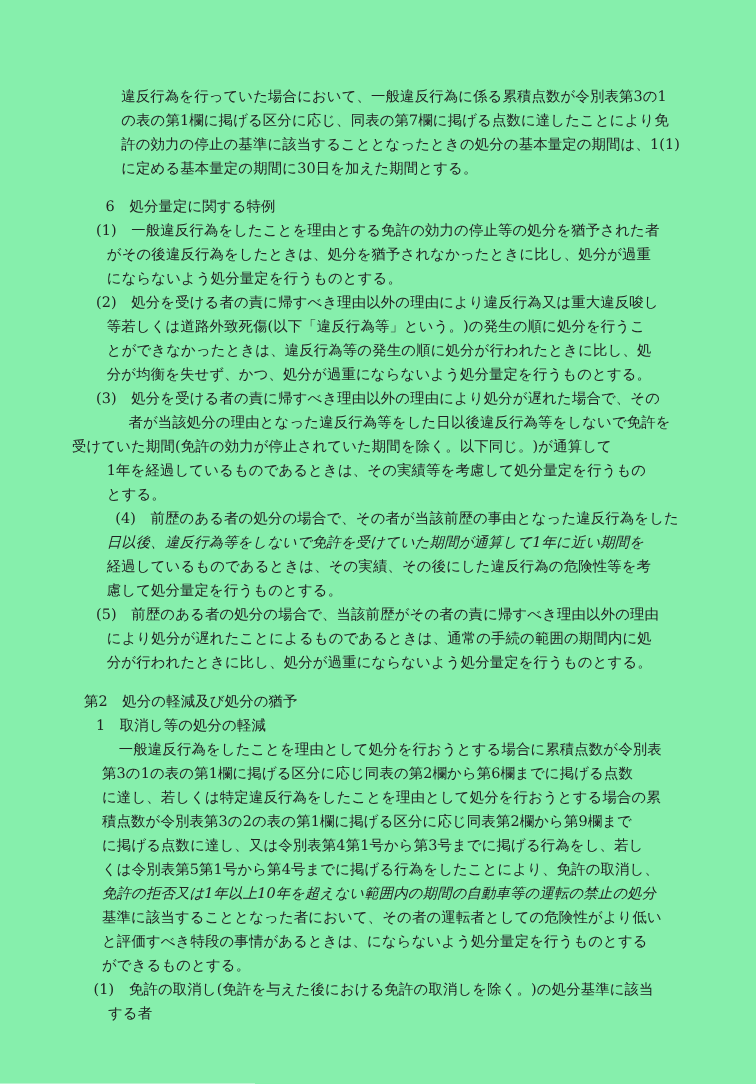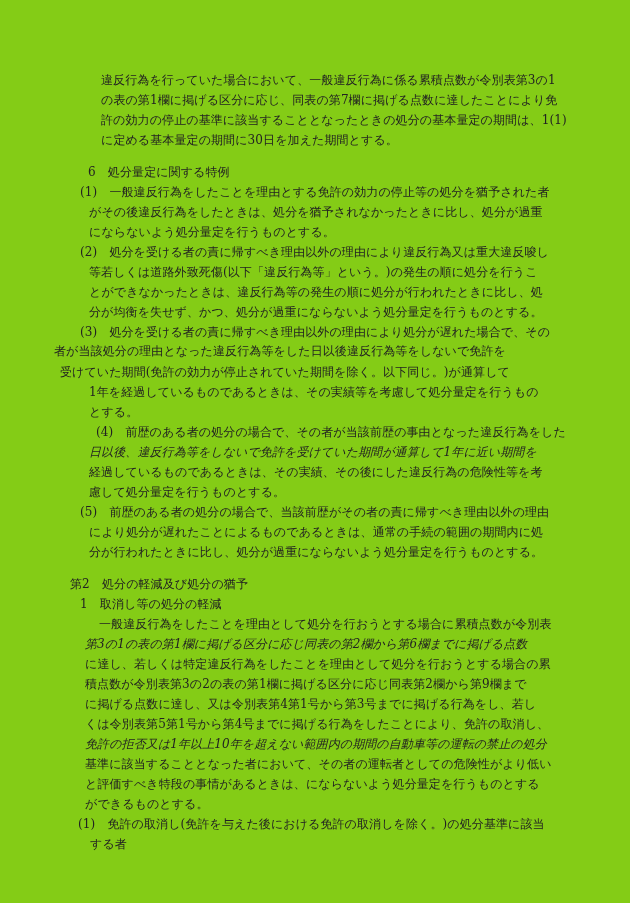--- a/index.html
+++ b/index.html
@@ -11,21 +11,21 @@
     height: 903px;
     background: #fdfdfd;
     overflow: hidden;
   }
   .page {
     position: relative;
     width: 630px;
     height: 903px;
     box-sizing: border-box;
     padding-top: 70px;
-    background: #84cc16;
+    background: #86efac;
     font-family: "DejaVu Serif", "Liberation Serif", serif;
     font-size: 12px;
     line-height: 20px;
     color: #222222;
   }
   .block {
     margin: 0;
   }
   .line {
     height: 20px;
@@ -54,21 +54,21 @@
         <div class="line" style="margin-left: 89px;">にならないよう処分量定を行うものとする。</div>
       </div>
       <div class="block">
         <div class="line" style="margin-left: 80px;">(2)　処分を受ける者の責に帰すべき理由以外の理由により違反行為又は重大違反唆し</div>
         <div class="line" style="margin-left: 89px;">等若しくは道路外致死傷(以下「違反行為等」という。)の発生の順に処分を行うこ</div>
         <div class="line" style="margin-left: 89px;">とができなかったときは、違反行為等の発生の順に処分が行われたときに比し、処</div>
         <div class="line" style="margin-left: 89px;">分が均衡を失せず、かつ、処分が過重にならないよう処分量定を行うものとする。</div>
       </div>
       <div class="block">
         <div class="line" style="margin-left: 80px;">(3)　処分を受ける者の責に帰すべき理由以外の理由により処分が遅れた場合で、その</div>
-        <div class="line" style="margin-left: 54px; font-family: Liberation Mono, monospace;">者が当該処分の理由となった違反行為等をした日以後違反行為等をしないで免許を</div>
+        <div class="line" style="margin-left: 107px;">者が当該処分の理由となった違反行為等をした日以後違反行為等をしないで免許を</div>
         <div class="line" style="margin-left: 60px;">受けていた期間(免許の効力が停止されていた期間を除く。以下同じ。)が通算して</div>
         <div class="line" style="margin-left: 89px;">1年を経過しているものであるときは、その実績等を考慮して処分量定を行うもの</div>
         <div class="line" style="margin-left: 89px;">とする。</div>
       </div>
       <div class="block">
         <div class="line" style="margin-left: 96px;">(4)　前歴のある者の処分の場合で、その者が当該前歴の事由となった違反行為をした</div>
         <div class="line" style="margin-left: 89px; font-style: italic;">日以後、違反行為等をしないで免許を受けていた期間が通算して1年に近い期間を</div>
         <div class="line" style="margin-left: 89px;">経過しているものであるときは、その実績、その後にした違反行為の危険性等を考</div>
         <div class="line" style="margin-left: 89px;">慮して処分量定を行うものとする。</div>
       </div>
@@ -78,21 +78,21 @@
         <div class="line" style="margin-left: 89px;">分が行われたときに比し、処分が過重にならないよう処分量定を行うものとする。</div>
       </div>
       <div class="block" style="margin-top: 12px;">
         <div class="line" style="margin-left: 70px;">第2　処分の軽減及び処分の猶予</div>
       </div>
       <div class="block">
         <div class="line" style="margin-left: 80px;">1　取消し等の処分の軽減</div>
       </div>
       <div class="block">
         <div class="line" style="margin-left: 99px;">一般違反行為をしたことを理由として処分を行おうとする場合に累積点数が令別表</div>
-        <div class="line" style="margin-left: 85px; font-style: italic;">第3の1の表の第1欄に掲げる区分に応じ同表の第2欄から第6欄までに掲げる点数</div>
+        <div class="line" style="margin-left: 85px;">第3の1の表の第1欄に掲げる区分に応じ同表の第2欄から第6欄までに掲げる点数</div>
         <div class="line" style="margin-left: 85px;">に達し、若しくは特定違反行為をしたことを理由として処分を行おうとする場合の累</div>
         <div class="line" style="margin-left: 85px;">積点数が令別表第3の2の表の第1欄に掲げる区分に応じ同表第2欄から第9欄まで</div>
         <div class="line" style="margin-left: 85px;">に掲げる点数に達し、又は令別表第4第1号から第3号までに掲げる行為をし、若し</div>
         <div class="line" style="margin-left: 85px;">くは令別表第5第1号から第4号までに掲げる行為をしたことにより、免許の取消し、</div>
         <div class="line" style="margin-left: 85px; font-style: italic;">免許の拒否又は1年以上10年を超えない範囲内の期間の自動車等の運転の禁止の処分</div>
         <div class="line" style="margin-left: 85px;">基準に該当することとなった者において、その者の運転者としての危険性がより低い</div>
         <div class="line" style="margin-left: 85px;">と評価すべき特段の事情があるときは、にならないよう処分量定を行うものとする</div>
         <div class="line" style="margin-left: 85px;">ができるものとする。</div>
       </div>
       <div class="block">

